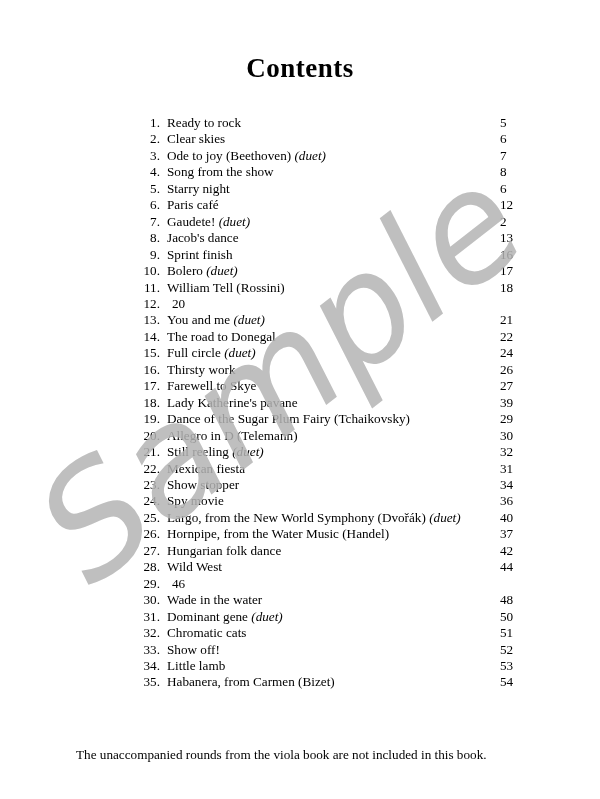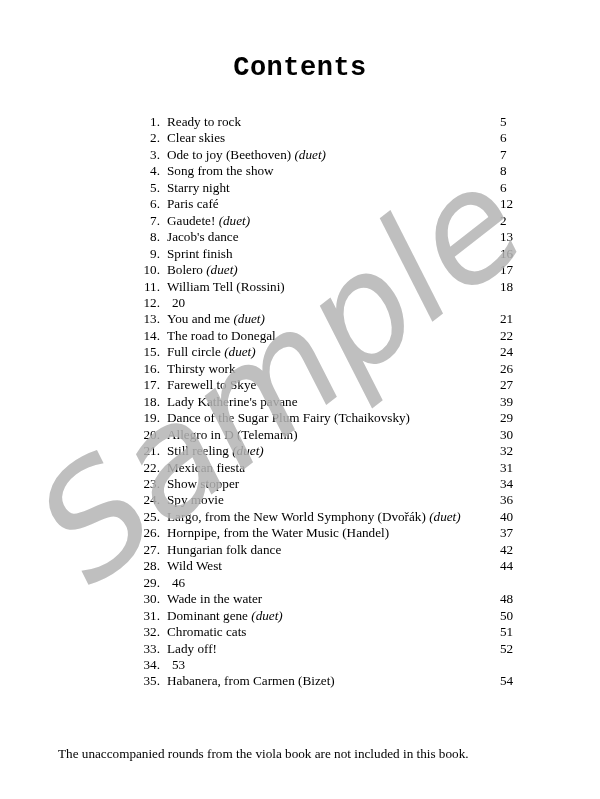--- a/index.html
+++ b/index.html
@@ -39,21 +39,21 @@
   }
   .content {
     position: absolute;
     left: 0;
     top: 0;
     width: 600px;
     z-index: 1;
   }
   .title {
     text-align: center;
-    font-family: Liberation Mono, monospace;
+    font-family: Liberation Serif, serif;
     font-weight: bold;
     font-size: 27px;
     margin-top: 53px;
     letter-spacing: 0.5px;
     color: #000;
   }
   .toc {
     margin: 31px 0 0 0;
     padding: 0;
     list-style: none;
@@ -79,21 +79,21 @@
     font-style: italic;
   }
   .page-no {
     width: 100px;
     flex: none;
     text-align: left;
     padding-left: 5px;
   }
   .footnote {
     margin-top: 56px;
-    padding-left: 58px;
+    padding-left: 76px;
     font-size: 13.2px;
     color: #000;
   }
 </style>
 </head>
 <body>
 
 <div class="page">
 
   <div class="content">
@@ -252,25 +252,26 @@
           <span class="titletext"><span>Dominant gene </span><i>(duet)</i></span>
           <span class="page-no">50</span>
         </li>
         <li class="toc-row">
           <span class="num">32.</span>
           <span class="titletext"><span>Chromatic cats</span></span>
           <span class="page-no">51</span>
         </li>
         <li class="toc-row">
           <span class="num">33.</span>
-          <span class="titletext"><span>Lady off!</span></span>
+          <span class="titletext"><span>Show off!</span></span>
           <span class="page-no">52</span>
         </li>
         <li class="toc-row">
           <span class="num">34.</span>
+          <span class="titletext"><span>Little lamb</span></span>
           <span class="page-no">53</span>
         </li>
         <li class="toc-row">
           <span class="num">35.</span>
           <span class="titletext"><span>Habanera, from Carmen (Bizet)</span></span>
           <span class="page-no">54</span>
         </li>
       </ul>
     <div class="footnote">The unaccompanied rounds from the viola book are not included in this book.</div>
   </div>

